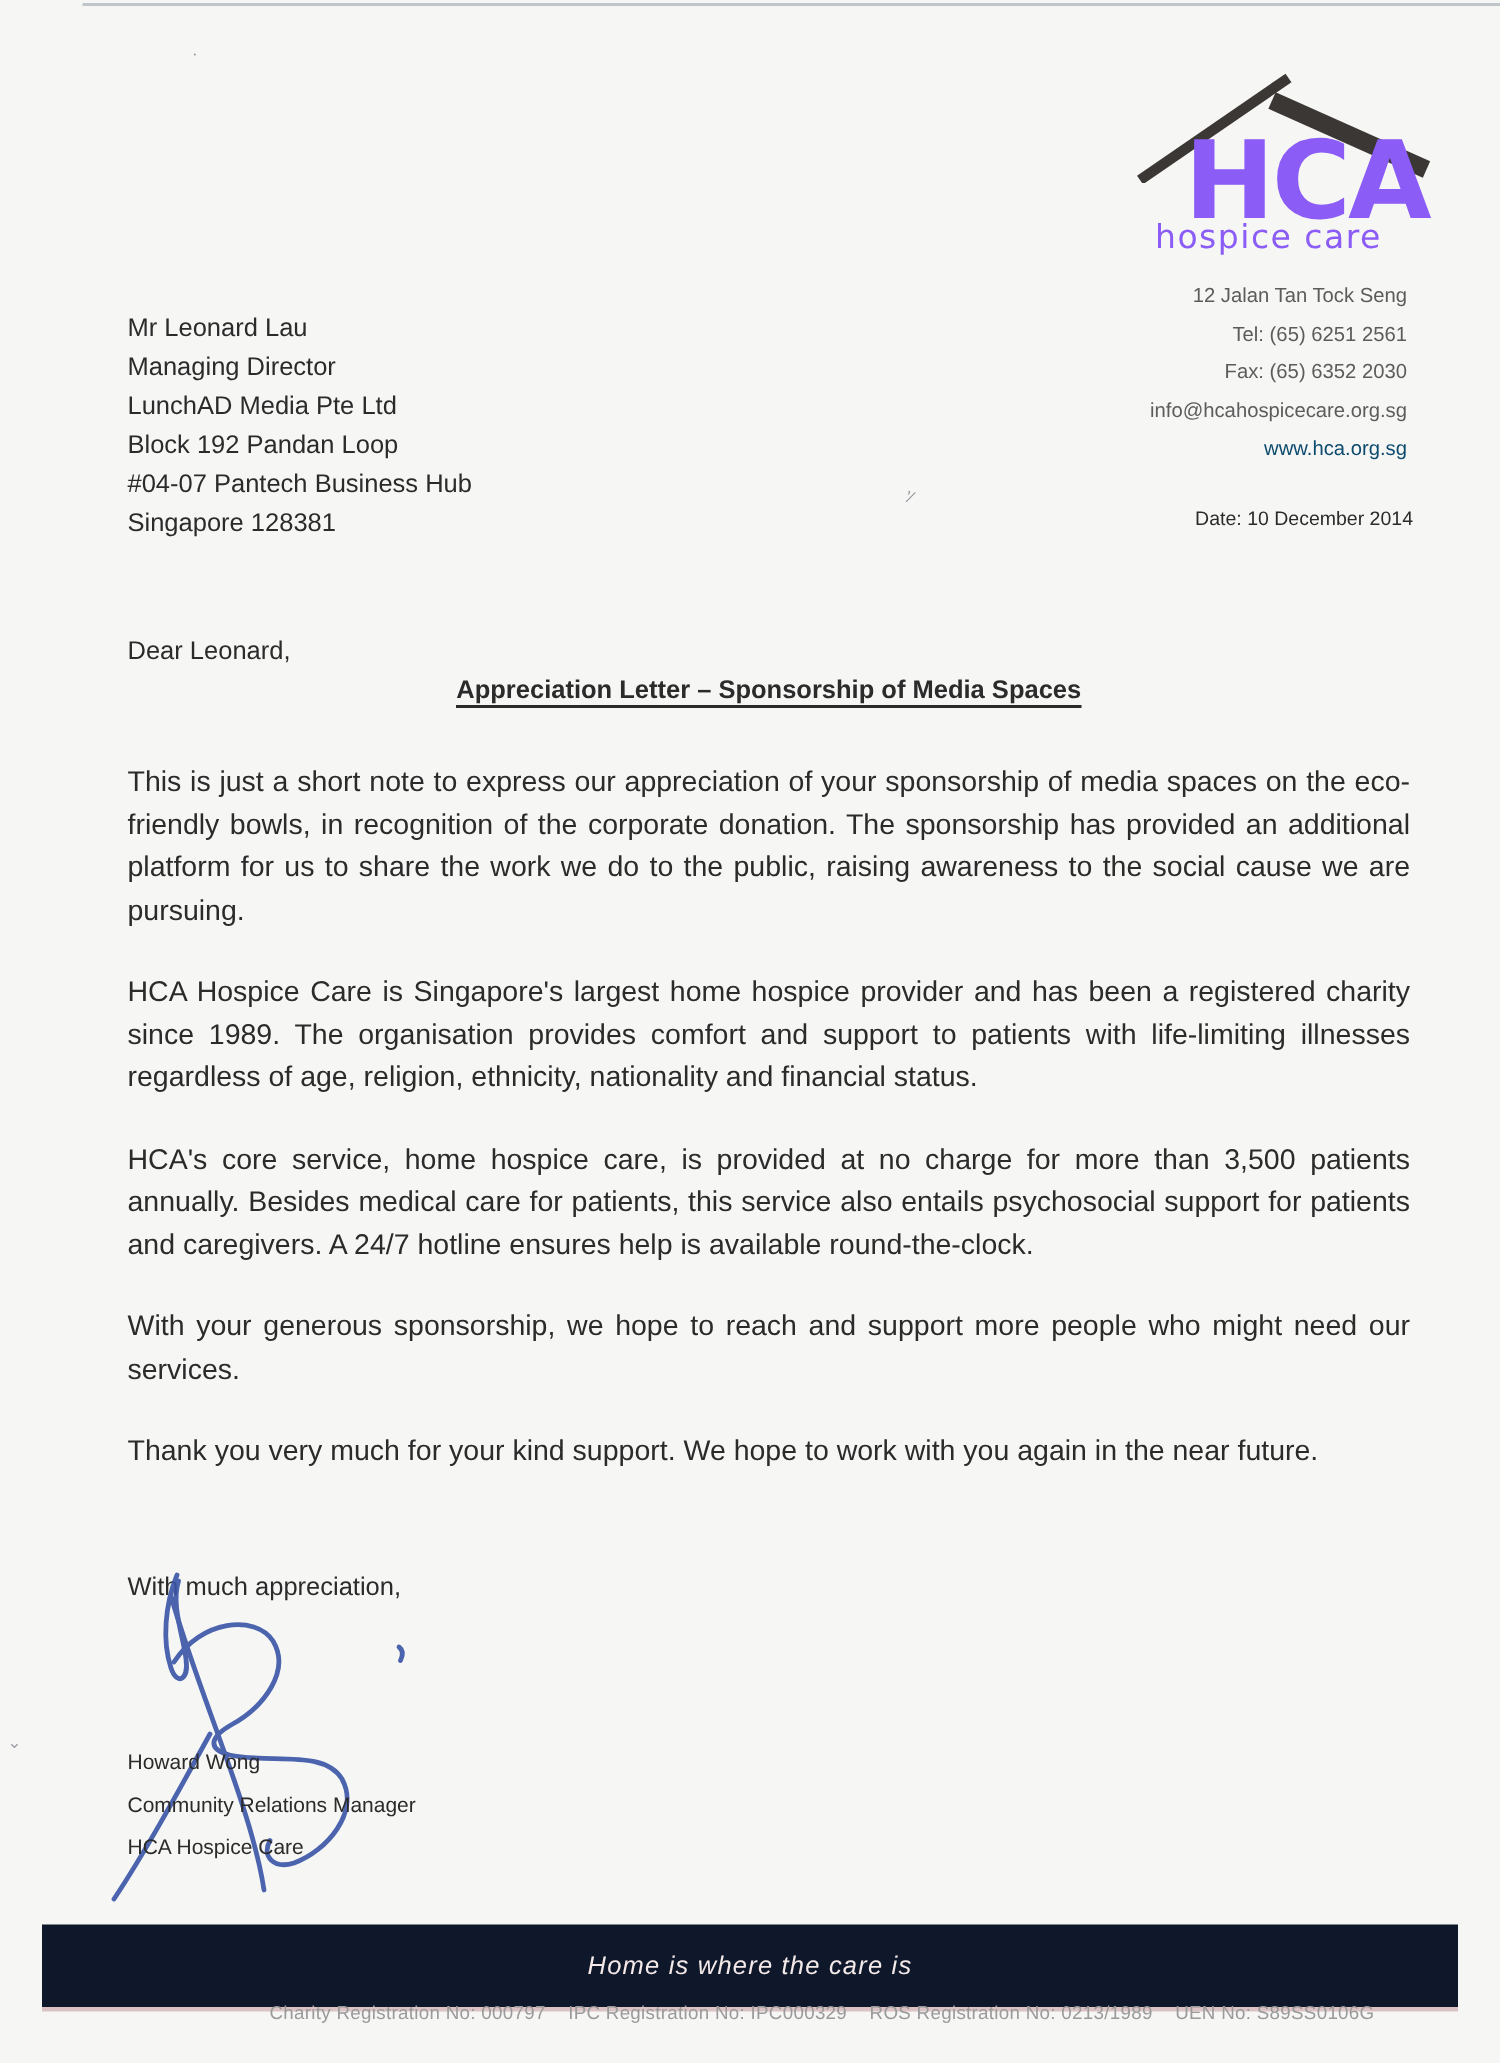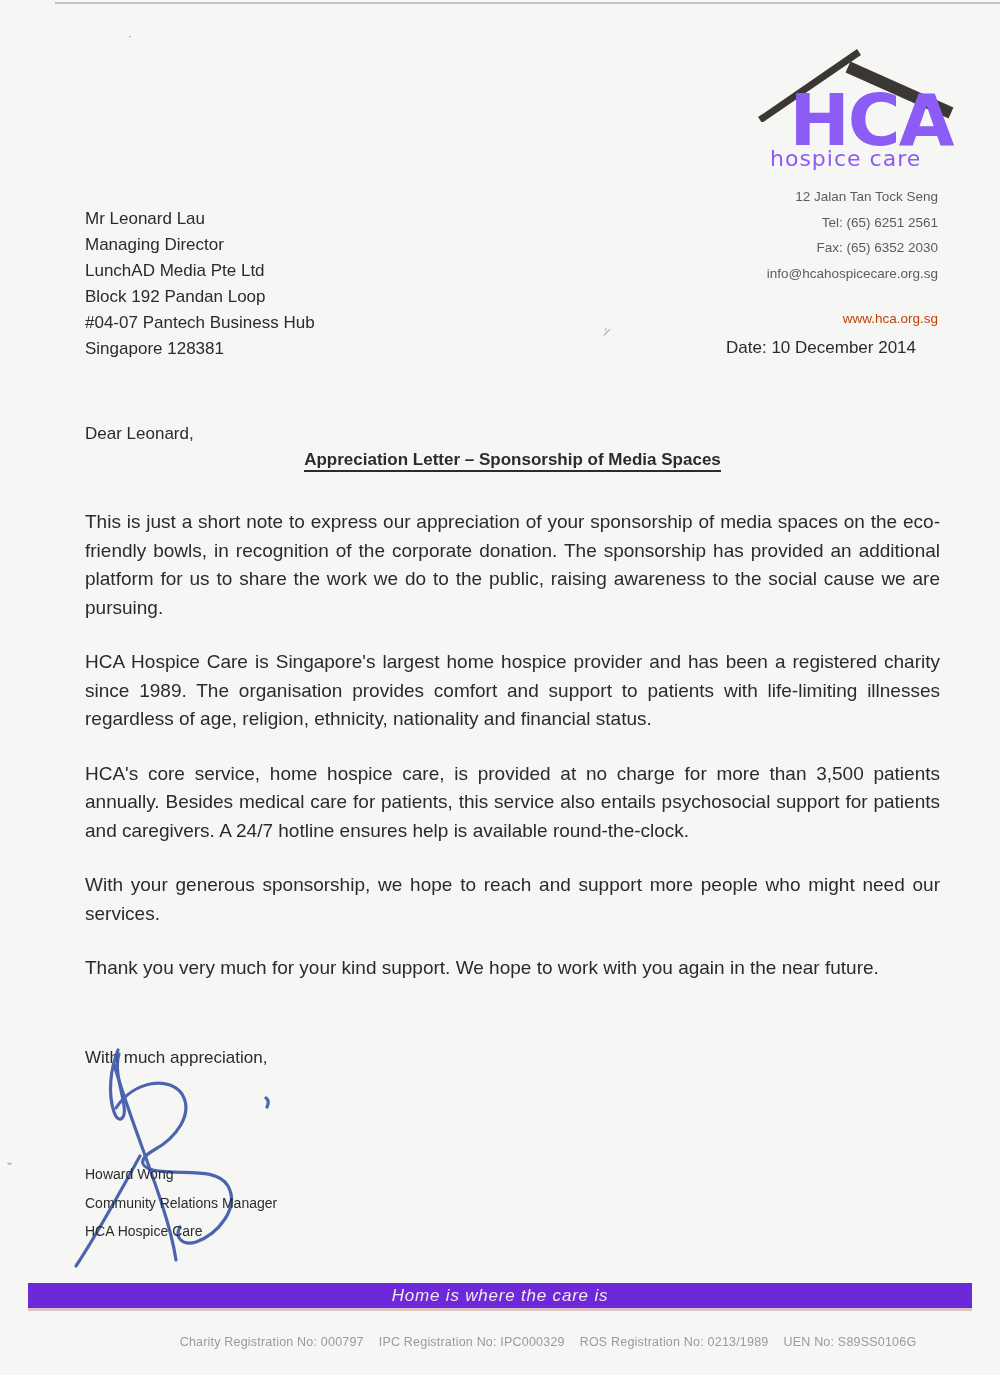--- a/index.html
+++ b/index.html
@@ -29,42 +29,42 @@
   }
   .logo-wordmark{
     position:absolute;left:770px;top:148px;width:172px;
     font-family:"DejaVu Sans", sans-serif;
     font-size:22px;line-height:1;color:#8b5cf6;letter-spacing:1px;
   }
   .contact-block{
     position:absolute;top:184px;right:62px;width:320px;
     text-align:right;font-size:13.5px;line-height:25.5px;color:#5c5c5c;
   }
-  .contact-website{color:#c2410c;margin-top:20px;}
+  .contact-website{color:#0c4a6e;}
 
   
   .recipient-block{position:absolute;left:85px;top:206px;font-size:17px;line-height:26px;}
-  .date-line{position:absolute;right:84px;top:338px;font-size:17px;margin-left:34px;}
+  .date-line{position:absolute;right:58px;top:338px;font-size:13px;margin-left:34px;}
 
   
   .salutation{position:absolute;left:85px;top:424px;font-size:17px;}
   .subject-line{position:absolute;left:85px;top:450px;width:855px;text-align:center;font-size:17px;font-weight:bold;}
   .subject-line span{border-bottom:2px solid #2b2b2b;padding-bottom:1px;}
   .body-block{position:absolute;left:85px;top:508px;width:855px;font-size:19px;line-height:28.5px;text-align:justify;}
   .body-block p{margin:0 0 26px 0;}
   .closing-line{position:absolute;left:85px;top:1048px;font-size:17px;}
   .signer-block{position:absolute;left:85px;top:1160px;font-size:14px;line-height:28.5px;}
 
   
   .signature-svg{position:absolute;left:56px;top:1036px;width:250px;height:240px;pointer-events:none;}
 
   
   .footer-bar{
-    position:absolute;left:28px;top:1283px;width:944px;height:25px;
-    background:#6d28d9;
+    position:absolute;left:28px;top:1283px;width:944px;height:55px;
+    background:#0f172a;
     box-shadow:0 3px 0 rgba(170,100,110,.35);
     display:flex;align-items:center;justify-content:center;
   }
   .footer-tagline{
     color:#f3e9e9;font-style:italic;font-size:17px;letter-spacing:.8px;
   }
   .registration-line{
     position:absolute;left:0;top:1335px;width:100%;
     display:flex;justify-content:center;gap:15px;
     font-size:12.5px;color:#9a9a9a;letter-spacing:.2px;margin-left:48px;

